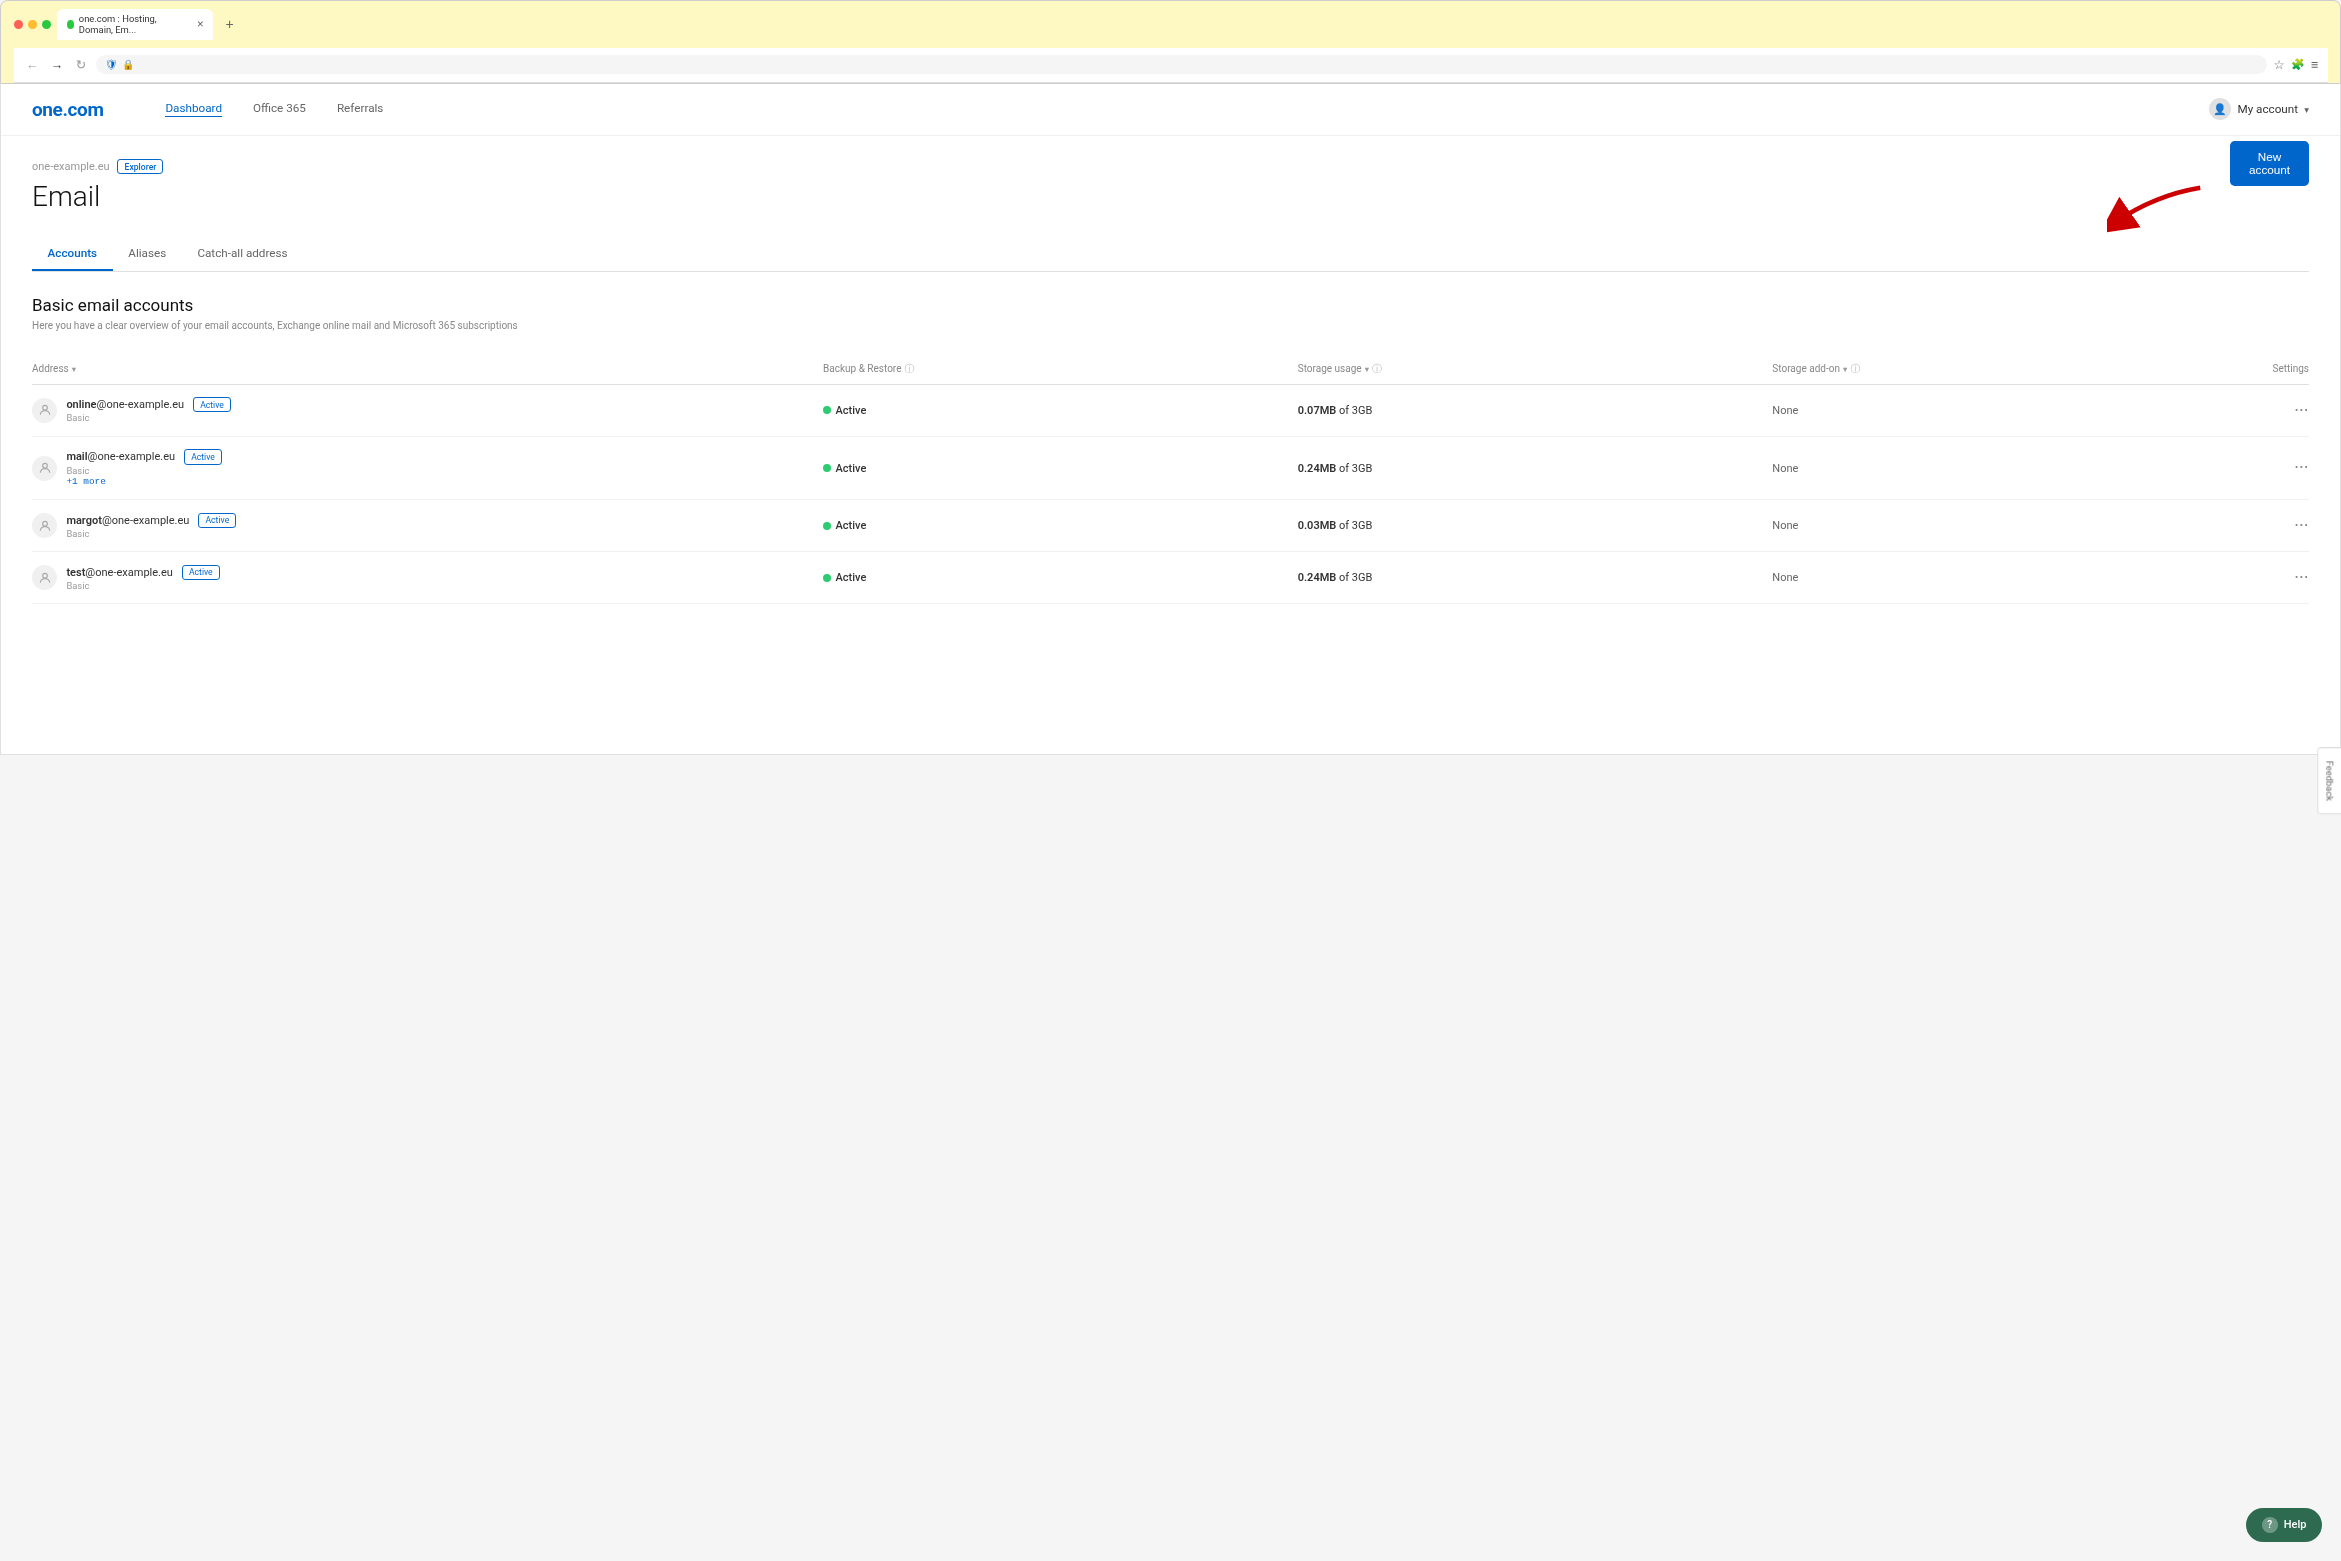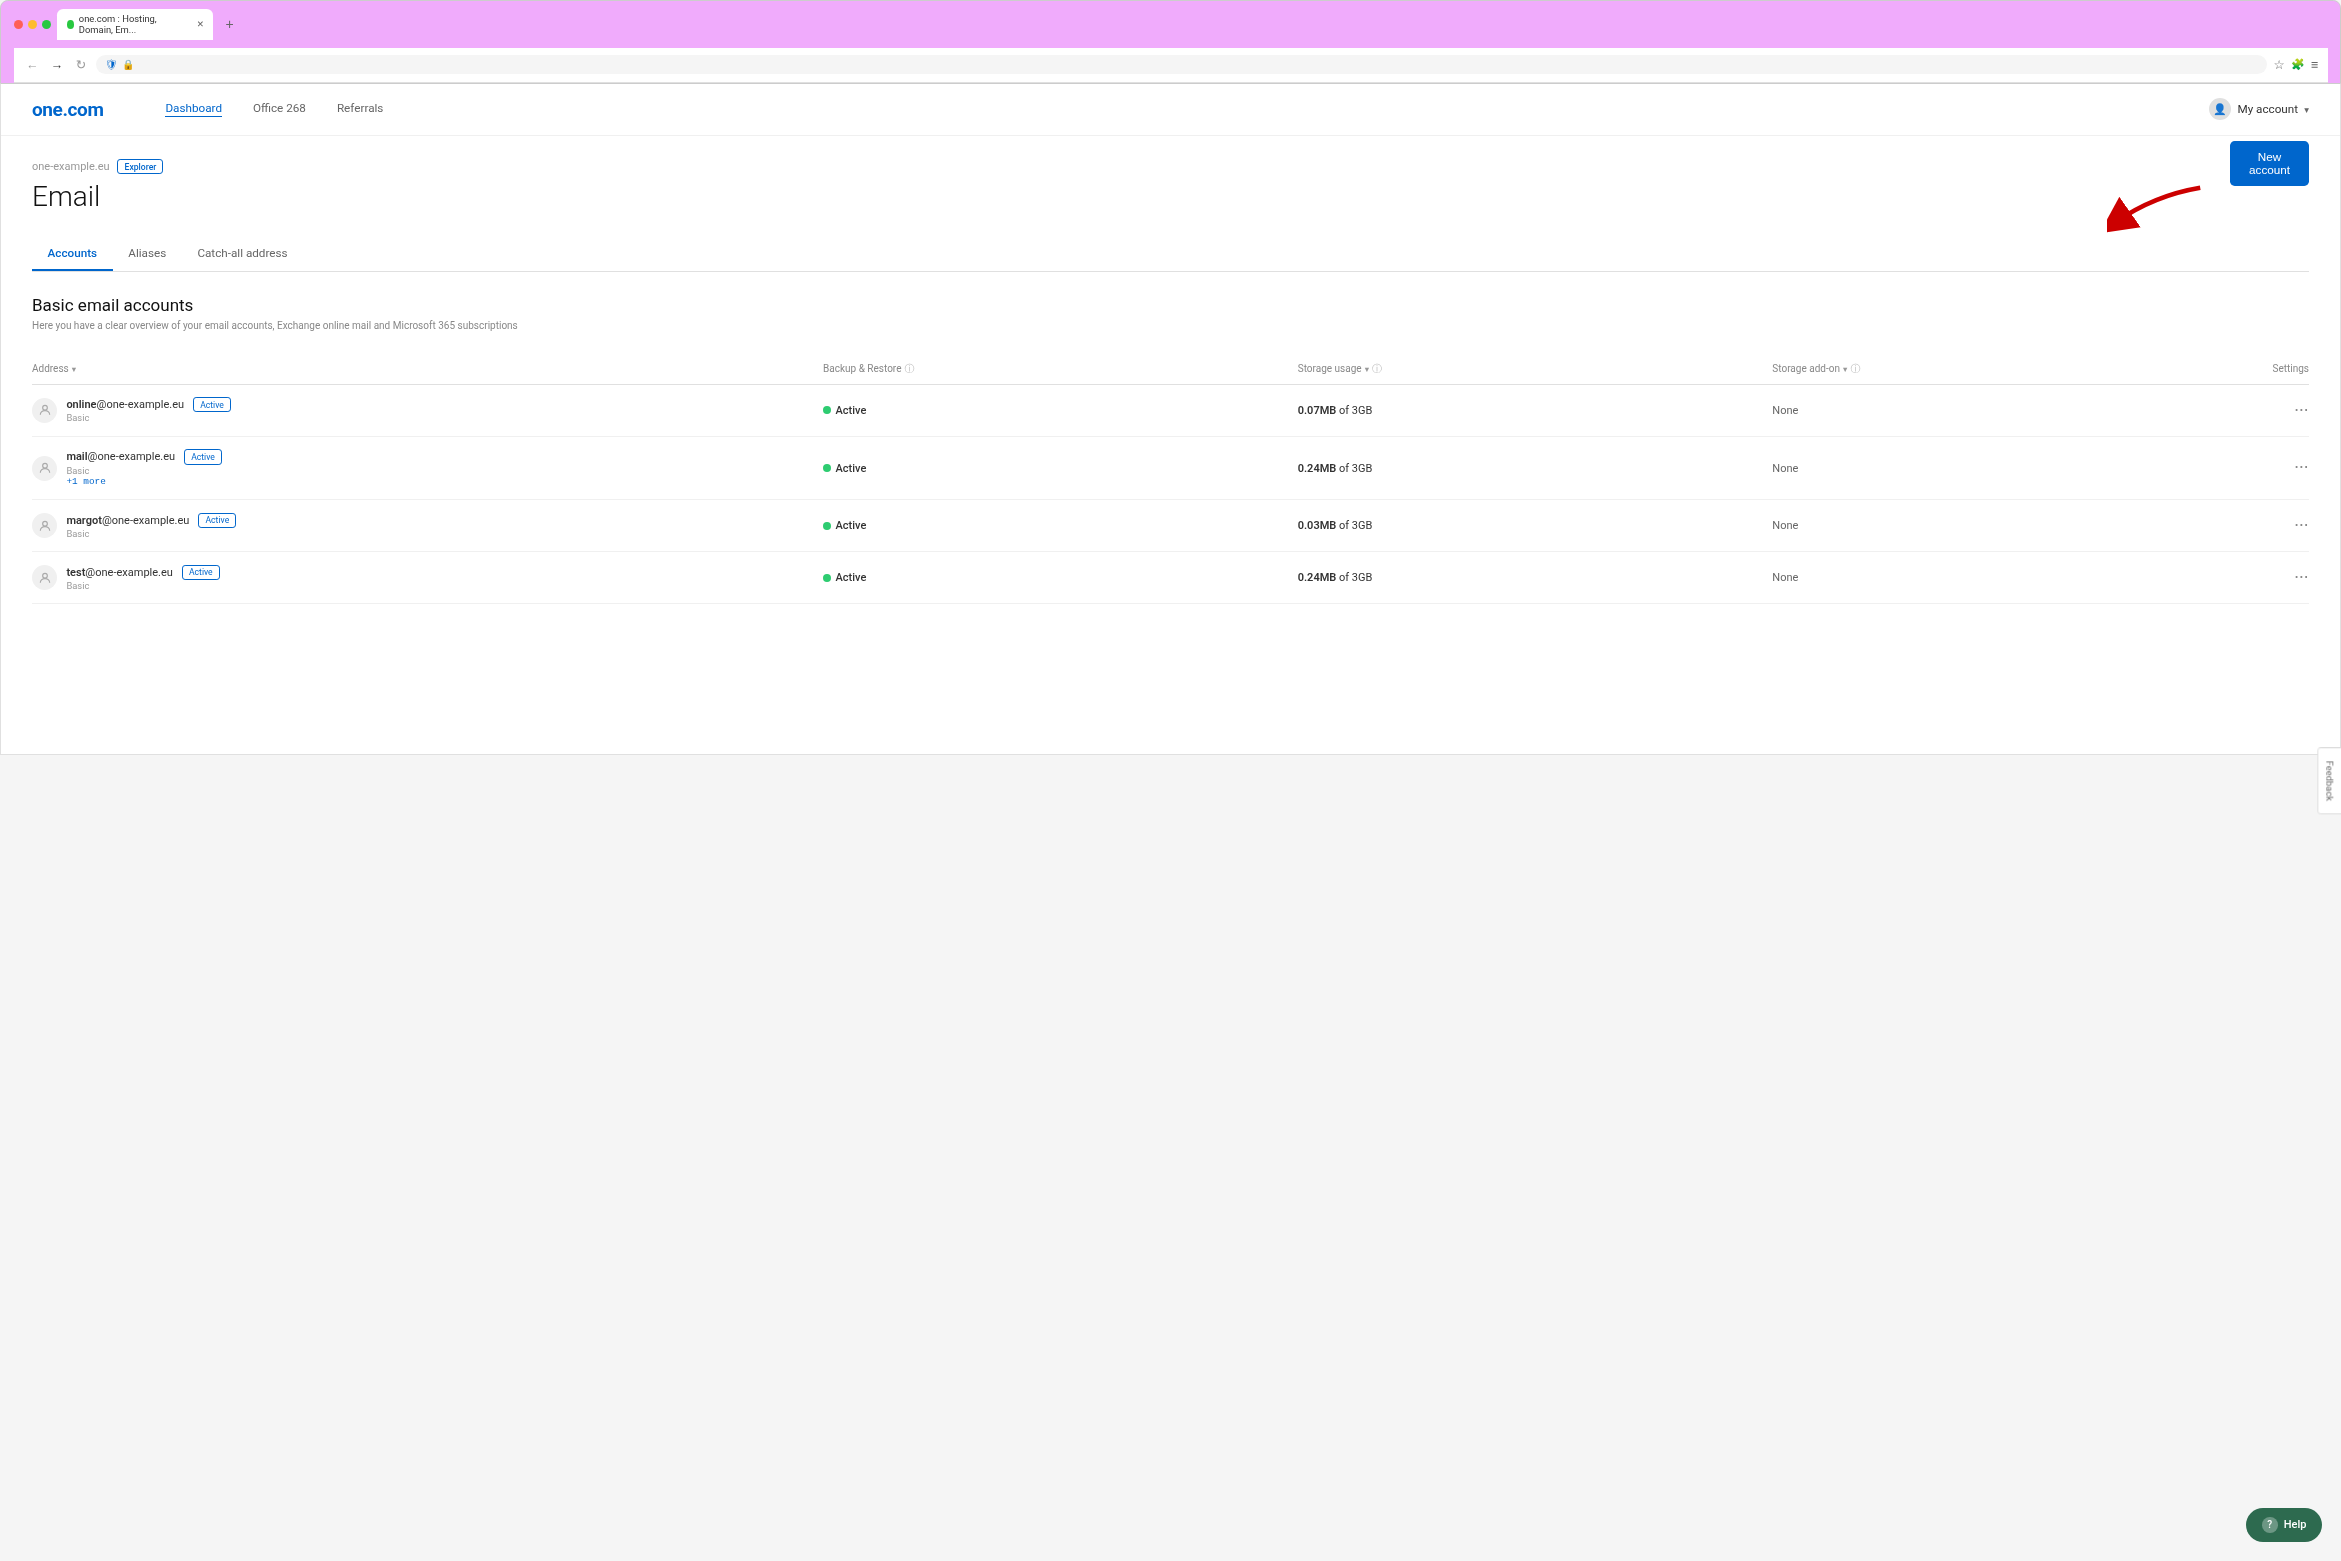--- a/index.html
+++ b/index.html
@@ -1,19 +1,19 @@
 <!DOCTYPE html>
 <html style="font-size:12.5px"><head>
   <meta charset="utf-8">
   <style>
     * { box-sizing: border-box; margin: 0; padding: 0; }
     body { font-family: -apple-system, BlinkMacSystemFont, 'Segoe UI', Roboto, sans-serif; background: #f5f5f5; font-size: 11px; color: #333; }
 
     
-    .browser-chrome { background: #f0abfc; border-radius: 7.8px 7.8px 0 0; padding: 7.8px 12.5px 0; border: 0.8px solid #ccc; }
+    .browser-chrome { background: #fef9c3; border-radius: 7.8px 7.8px 0 0; padding: 7.8px 12.5px 0; border: 0.8px solid #ccc; }
     .browser-titlebar { display: flex; align-items: center; gap: 6.2px; margin-bottom: 7.8px; }
     .browser-dots { display: flex; gap: 4.7px; }
     .browser-dot { width: 9.4px; height: 9.4px; border-radius: 50%; }
     .dot-red { background: #ff5f57; }
     .dot-yellow { background: #febc2e; }
     .dot-green { background: #28c840; }
     .browser-tab { background: white; border-radius: 6.2px 6.2px 0 0; padding: 4.7px 9.4px; display: flex; align-items: center; gap: 4.7px; font-size: 9.4px; color: #333; max-width: 156px; }
     .tab-favicon { width: 9.4px; height: 9.4px; background: #28c840; border-radius: 50%; }
     .tab-close { margin-left: 3.1px; color: #666; cursor: pointer; font-size: 8.6px; }
     .tab-new { background: none; border: none; font-size: 14px; color: #666; cursor: pointer; padding: 0 6.2px; }
@@ -119,21 +119,21 @@
 </div>
 
 <div class="app-wrapper">
 
   <nav class="top-nav">
     <div class="logo">
       <span>one</span><span class="logo-dot">.</span><span>com</span>
     </div>
     <div class="nav-links">
       <a class="nav-link active" href="#">Dashboard</a>
-      <a class="nav-link" href="#">Office 268</a>
+      <a class="nav-link" href="#">Office 365</a>
       <a class="nav-link" href="#">Referrals</a>
     </div>
     <div class="nav-right">
       <div class="user-icon">👤</div>
       <span>My account</span>
       <span class="chevron-down">▾</span>
     </div>
   </nav>
 
   <div class="page-content">

